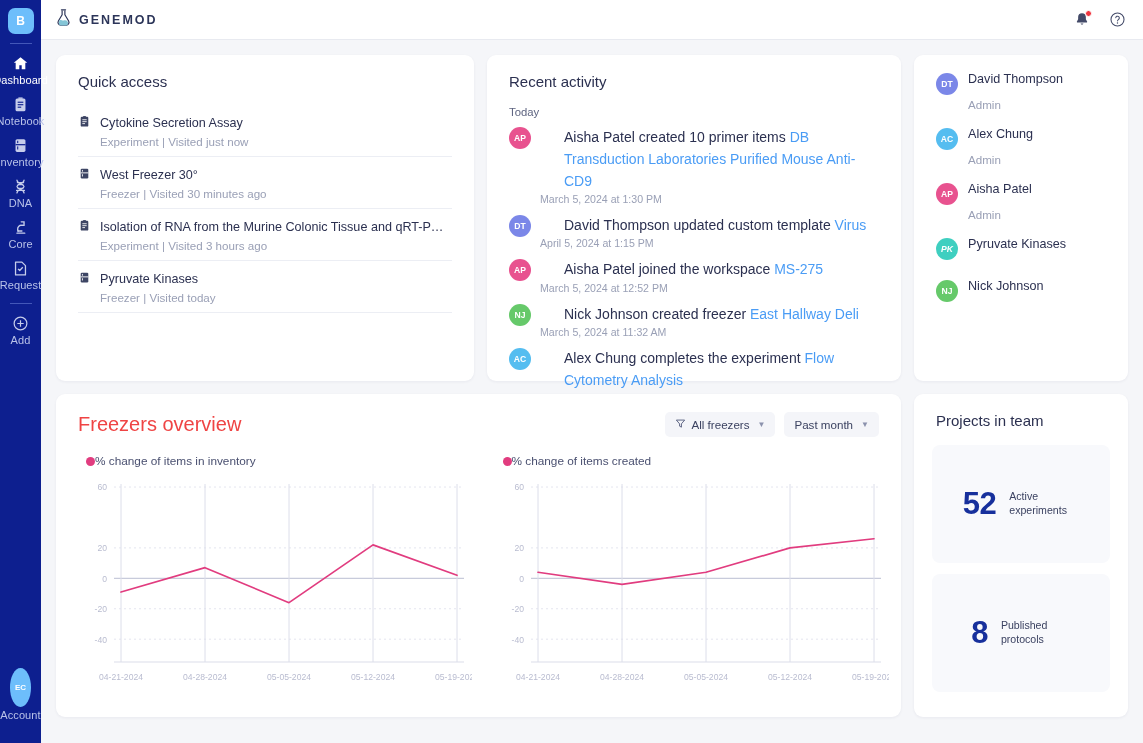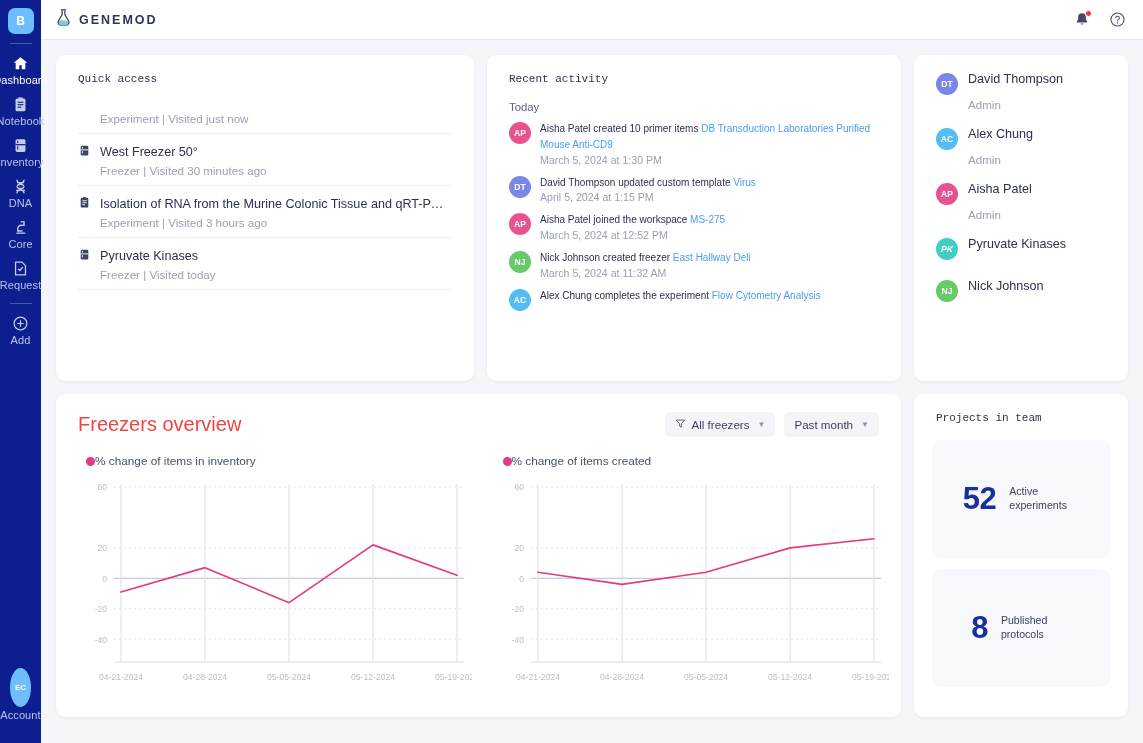--- a/index.html
+++ b/index.html
@@ -75,23 +75,22 @@
     flex: 1 1 auto; padding: 15px 15px 0 15px;
     display: flex; flex-direction: column; gap: 13px;
     overflow: hidden;
   }
   .row { display: flex; gap: 13px; }
   .card {
     background: #ffffff; border-radius: 9px;
     box-shadow: 0 1px 3px rgba(30,40,90,.06);
   }
   .card-title {
-    font-size: 11px; color: #2b3050; font-weight: 400;
+    font-size: 15px; color: #2b3050; font-weight: 400;
     padding: 18px 22px 0;
-    font-family: Liberation Mono, monospace;
   }
 
   
   .quick { width: 418px; height: 326px; flex: 0 0 418px; }
   .qa-list { padding: 0 22px; margin-top: 15px; }
   .qa-item { padding: 9px 0 8px; border-bottom: 1px solid #eceef4; cursor: pointer; }
   .qa-head { display: flex; align-items: center; gap: 9px; }
   .qa-name {
     font-size: 12.6px; color: #2b3050;
     white-space: nowrap; overflow: hidden; text-overflow: ellipsis;
@@ -104,21 +103,21 @@
   .today { font-size: 11.3px; color: #5e6480; padding: 0 22px; margin-top: 16px; }
   .act-list { padding: 0 22px; margin-top: 8px; display: flex; flex-direction: column; gap: 9px; }
   .act { display: flex; gap: 9px; }
   .avatar {
     width: 22px; height: 22px; border-radius: 50%; flex: 0 0 22px;
     color: #fff; font-size: 8.6px; font-weight: 700;
     display: flex; align-items: center; justify-content: center;
     margin-top: 1px;
   }
   .act-body { min-width: 0; }
-  .act-text { font-size: 10px; color: #2b3050; line-height: 1.58; }
+  .act-text { font-size: 14px; color: #2b3050; line-height: 1.58; margin-left: 24px; }
   .act-link { color: #4a9cf5; cursor: pointer; }
   .act-time { font-size: 10.6px; color: #9aa0b6; margin-top: 1px; }
 
   
   .team { flex: 1 1 auto; height: 326px; }
   .team-list { padding: 0 22px; margin-top: 17px; display: flex; flex-direction: column; gap: 16px; }
   .member { display: flex; gap: 10px; align-items: flex-start; cursor: pointer; }
   .member-name { font-size: 12.6px; color: #2b3050; }
   .member-role { font-size: 11.6px; color: #9aa0b6; margin-top: 12px; }
 
@@ -284,38 +283,50 @@
 
     <div class="body">
 
       <div class="row">
 
         <section class="card quick">
           <div class="card-title">Quick access</div>
           <div class="qa-list">
 
             <div class="qa-item">
+              <div class="qa-head">
+                <span>
+                  <svg width="13" height="13" viewBox="0 0 24 24" fill="#3d4564">
+                      <path d="M9.5 2h5v1.8h-5z"></path>
+                      <rect x="5" y="3.2" width="14" height="18.2" rx="2.2"></rect>
+                      <rect x="8" y="8" width="8" height="1.6" fill="#fff"></rect>
+                      <rect x="8" y="11.6" width="8" height="1.6" fill="#fff"></rect>
+                      <rect x="8" y="15.2" width="5" height="1.6" fill="#fff"></rect>
+                    </svg>
+                </span>
+                <span class="qa-name">Cytokine Secretion Assay</span>
+              </div>
               <div class="qa-meta">
                 <span>Experiment</span>
                 <span>|</span>
                 <span>Visited just now</span>
               </div>
             </div>
 
             <div class="qa-item">
               <div class="qa-head">
                 <span>
                   <svg width="13" height="13" viewBox="0 0 24 24" fill="#3d4564">
                       <rect x="5" y="3" width="14" height="18" rx="2.2"></rect>
                       <rect x="5" y="10" width="14" height="1.7" fill="#fff"></rect>
                       <rect x="7.3" y="5.4" width="1.6" height="3.2" fill="#fff"></rect>
                       <rect x="7.3" y="13.3" width="1.6" height="4.2" fill="#fff"></rect>
                     </svg>
                 </span>
-                <span class="qa-name">West Freezer 50°</span>
+                <span class="qa-name">West Freezer 30°</span>
               </div>
               <div class="qa-meta">
                 <span>Freezer</span>
                 <span>|</span>
                 <span>Visited 30 minutes ago</span>
               </div>
             </div>
 
             <div class="qa-item">
               <div class="qa-head">

